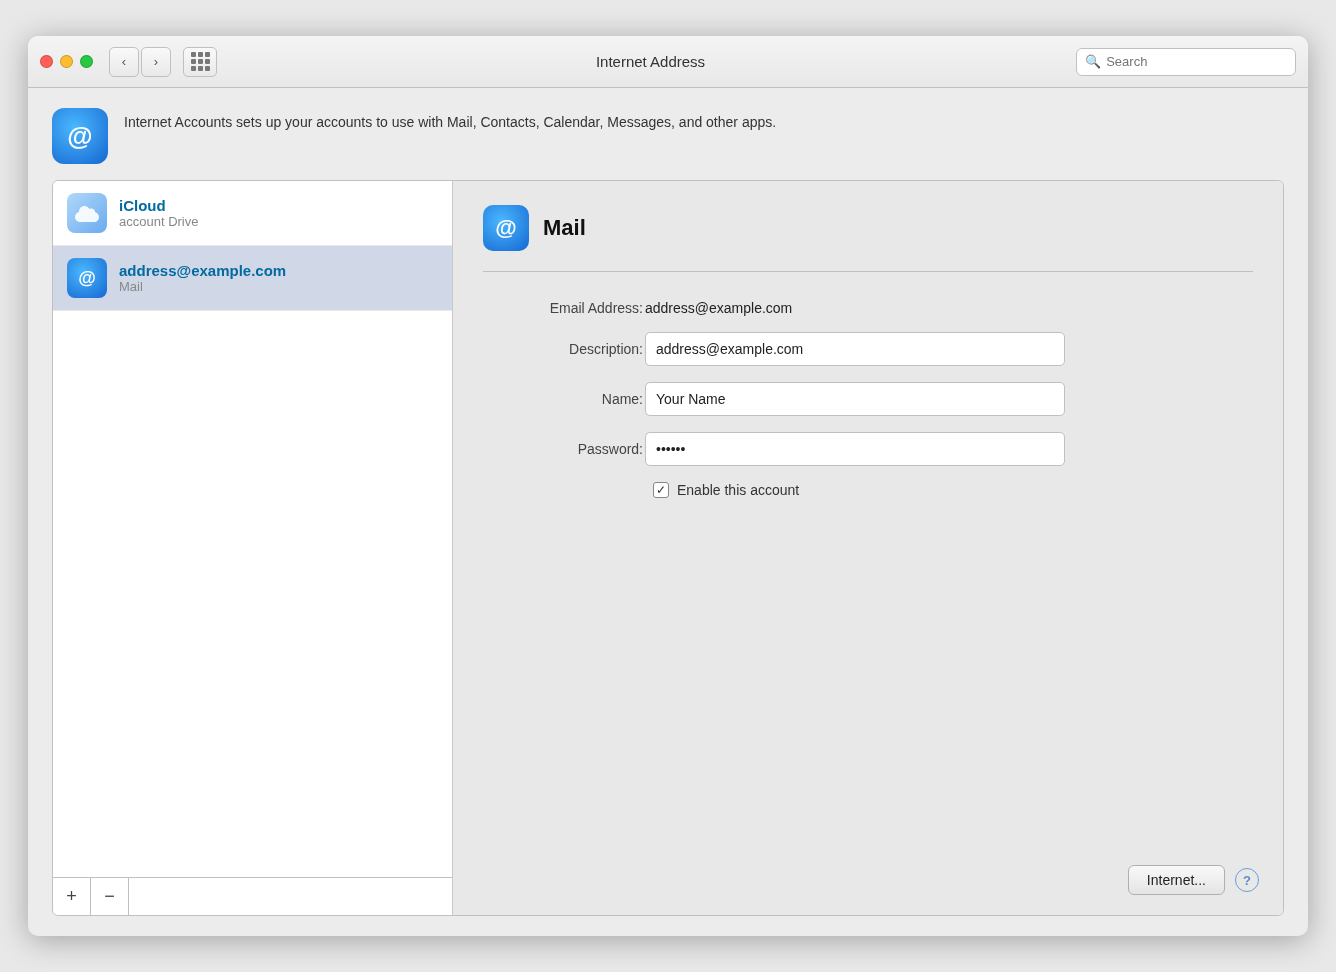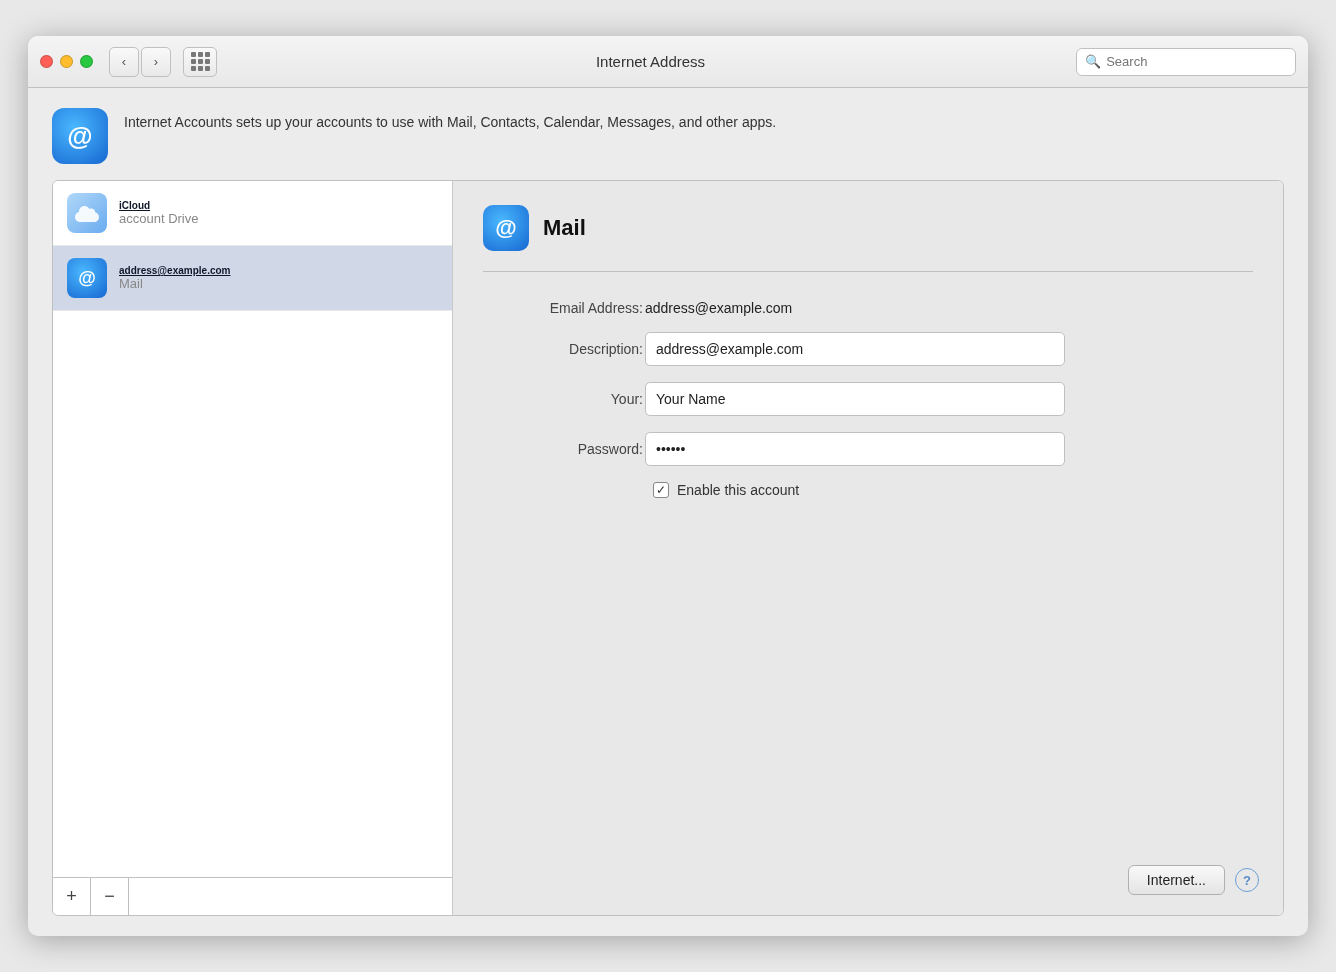--- a/index.html
+++ b/index.html
@@ -236,24 +236,23 @@
       font-size: 18px;
       font-weight: bold;
     }
 
     .account-info {
       display: flex;
       flex-direction: column;
     }
 
     .account-name {
-      font-size: 10px;
+      font-size: 15px;
       font-weight: 600;
-      color: #0f172a;
-      text-decoration: underline;
+      color: #0369a1;
     }
 
     .account-type {
       font-size: 13px;
       color: #888;
     }
 
     .sidebar-spacer {
       flex: 1;
       background: #fff;
@@ -523,21 +522,21 @@
             <span class="form-label">Email Address:</span>
             <span class="form-value">address@example.com</span>
           </div>
 
           <div class="form-row">
             <span class="form-label">Description:</span>
             <input class="form-input" type="text" value="address@example.com" style="">
           </div>
 
           <div class="form-row">
-            <span class="form-label">Your:</span>
+            <span class="form-label">Name:</span>
             <input class="form-input" type="text" value="Your Name" style="">
           </div>
 
           <div class="form-row">
             <span class="form-label">Password:</span>
             <input class="form-input" type="password" value="••••••" style="">
           </div>
 
           <div class="checkbox-row">
             <div class="checkbox-custom">

